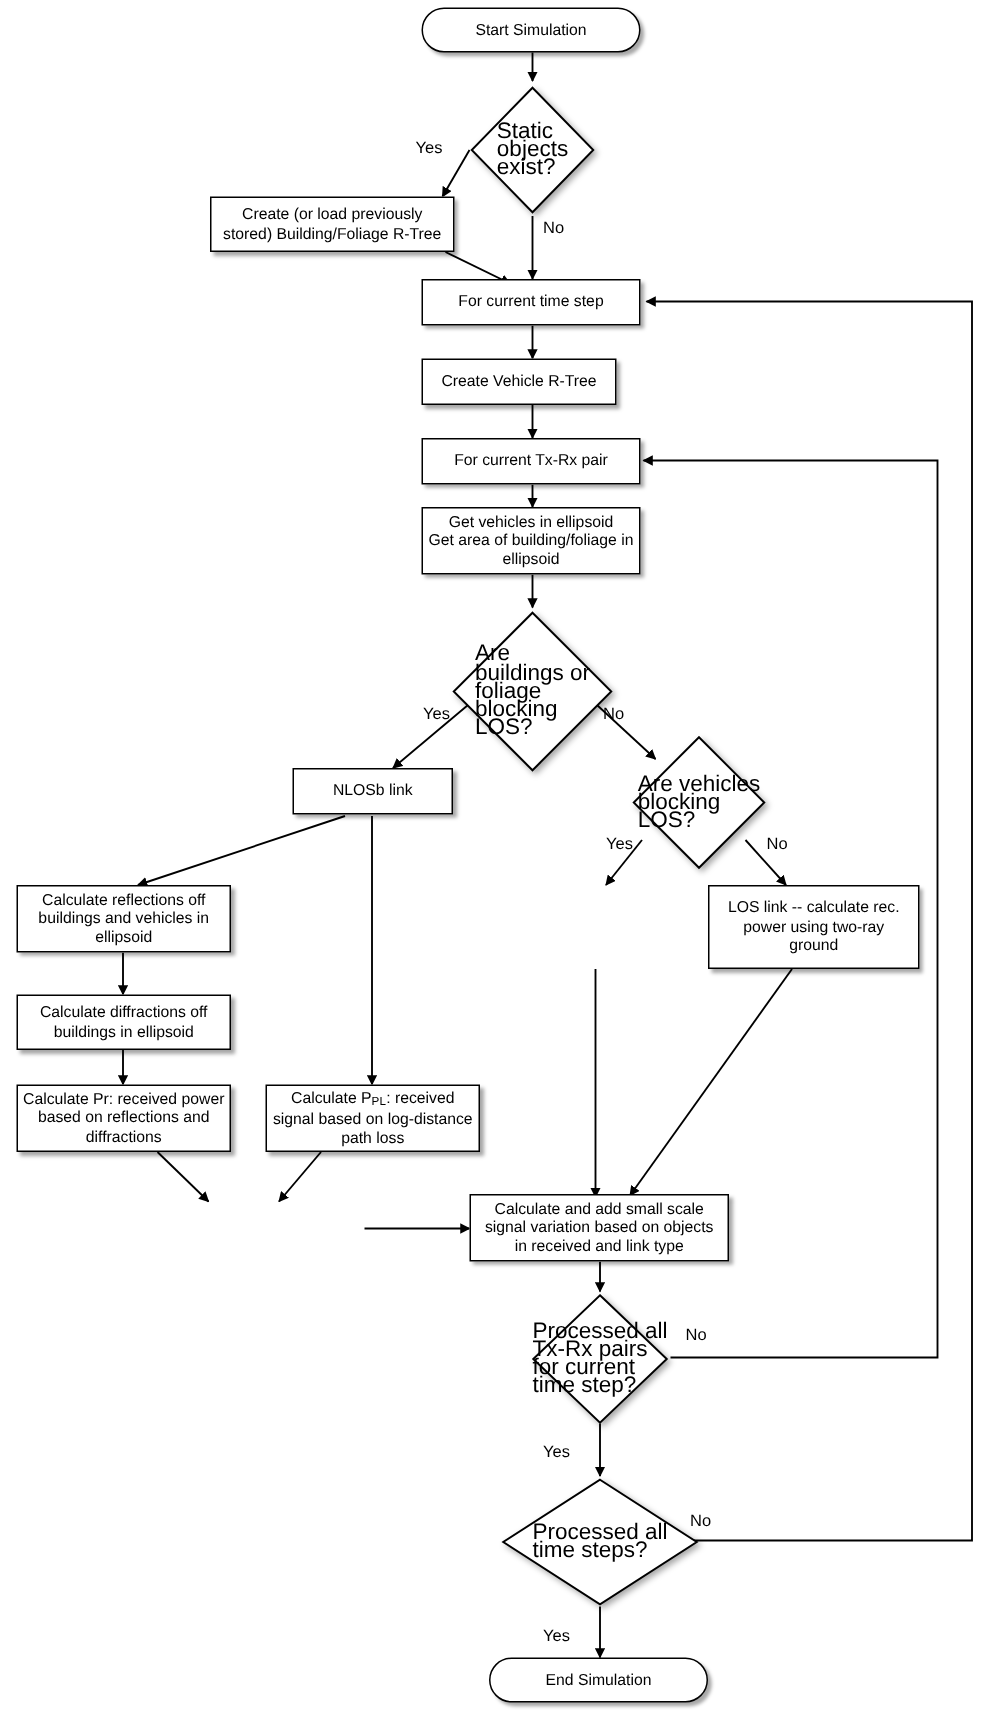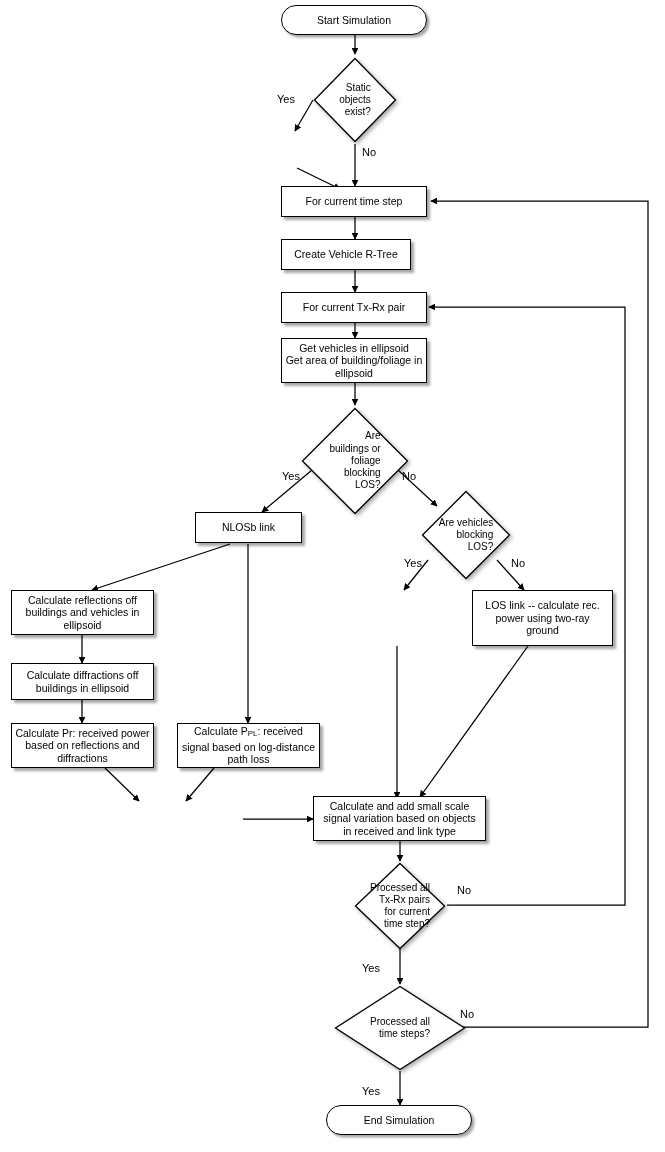--- a/index.html
+++ b/index.html
@@ -55,22 +55,22 @@
     overflow: visible;
   }
   .diamond-label {
     position: absolute;
     top: 0; left: 0;
     width: 100%;
     height: 100%;
     display: flex;
     align-items: center;
     justify-content: center;
-    text-align: right;
-    font-size: 10px;
+    text-align: left;
+    font-size: 15px;
     line-height: 12.2px;
     color: #000000;
     pointer-events: none;
   }
   .edge-label {
     position: absolute;
     font-size: 11px;
     color: #000000;
     z-index: 4;
     white-space: nowrap;
@@ -154,20 +154,24 @@
 
   <div class="diamond-wrap" style="left:312px; top:56px; width:86px; height:88px;">
     <svg width="86" height="88" viewBox="0 0 86 88">
       <polygon points="43,2.5 83.5,44 43,85.5 2.5,44" fill="#ffffff" stroke="#000000" stroke-width="1.3" style="filter:drop-shadow(2.5px 2.5px 2px rgba(0,0,0,0.35));"></polygon>
     </svg>
     <div class="diamond-label" style="white-space:pre-line;">Static
 objects
 exist?</div>
   </div>
 
+  <div class="node process" style="left:140px; top:131px; width:163px; height:37px;">
+    <span style="white-space:pre-line;">Create (or load previously
+stored) Building/Foliage R-Tree</span>
+  </div>
 
   <div class="node process" style="left:281px; top:186px; width:146px; height:31px;">
     <span style="white-space:pre-line;">For current time step</span>
   </div>
 
   <div class="node process" style="left:281px; top:239px; width:130px; height:31px;">
     <span style="white-space:pre-line;">Create Vehicle R-Tree</span>
   </div>
 
   <div class="node process" style="left:281px; top:292px; width:146px; height:31px;">

